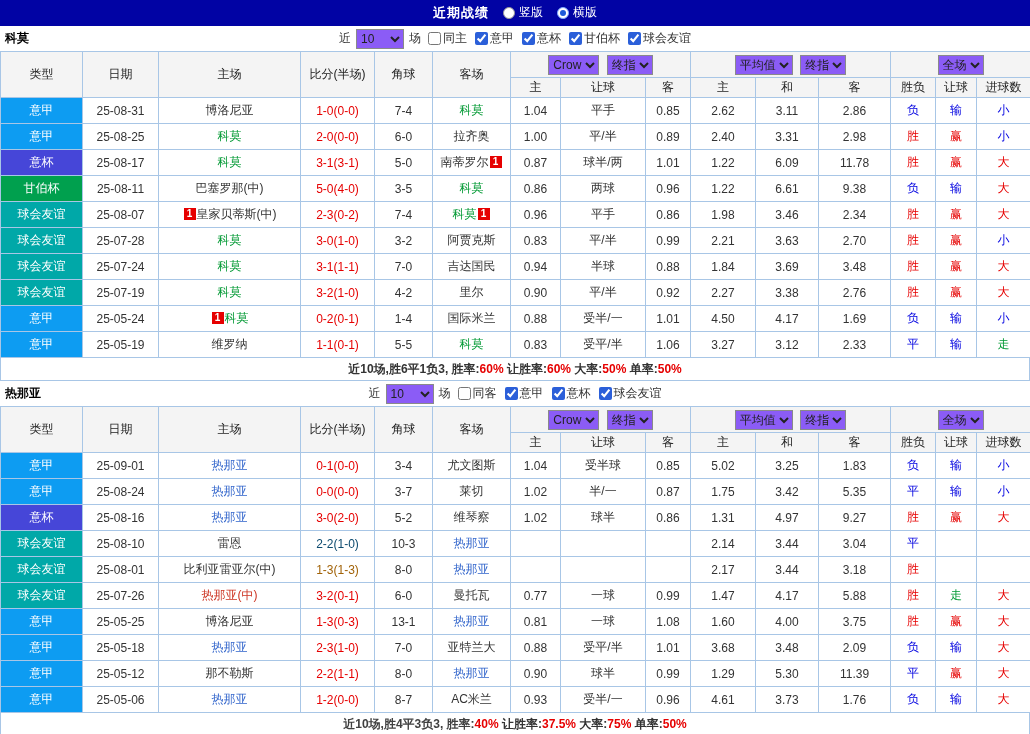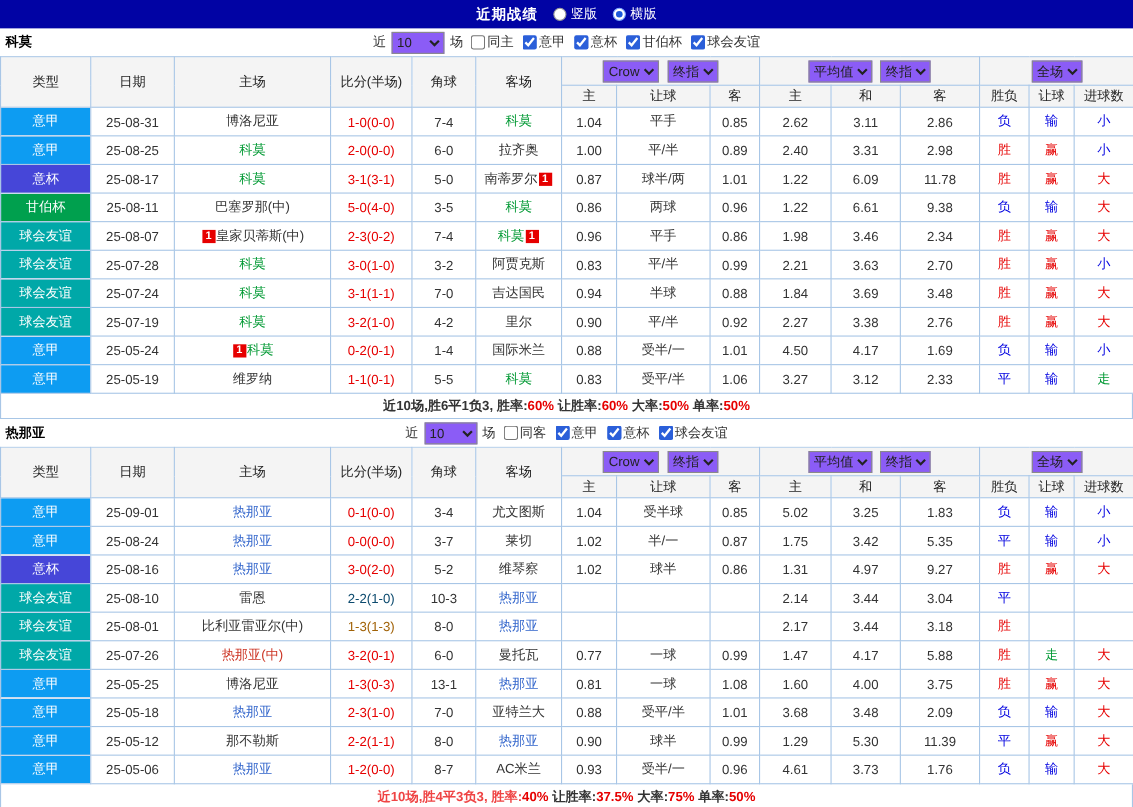--- a/index.html
+++ b/index.html
@@ -611,21 +611,21 @@
     <td>4.61</td>
     <td>3.73</td>
     <td>1.76</td>
     <td style="color: rgb(0, 0, 224);">负</td>
     <td style="color: rgb(0, 0, 224);">输</td>
     <td style="color: rgb(230, 0, 0);">大</td>
   </tr>
 </tbody>
     </table>
     <div class="summary">
-        <span style="color: #ef4444; text-align: center;">近10场,胜4平3负3, 胜率:</span>
+        <span style="color: #404040; text-align: center;">近10场,胜4平3负3, 胜率:</span>
         <span style="color: rgb(230, 0, 0);">40%</span>
         <span style="color: rgb(51, 51, 51);"> 让胜率:</span>
         <span style="color: rgb(230, 0, 0);">37.5%</span>
         <span style="color: rgb(51, 51, 51);"> 大率:</span>
         <span style="color: rgb(230, 0, 0);">75%</span>
         <span style="color: rgb(51, 51, 51);"> 单率:</span>
         <span style="color: rgb(230, 0, 0);">50%</span>
       </div>
   </div>
 </div>

